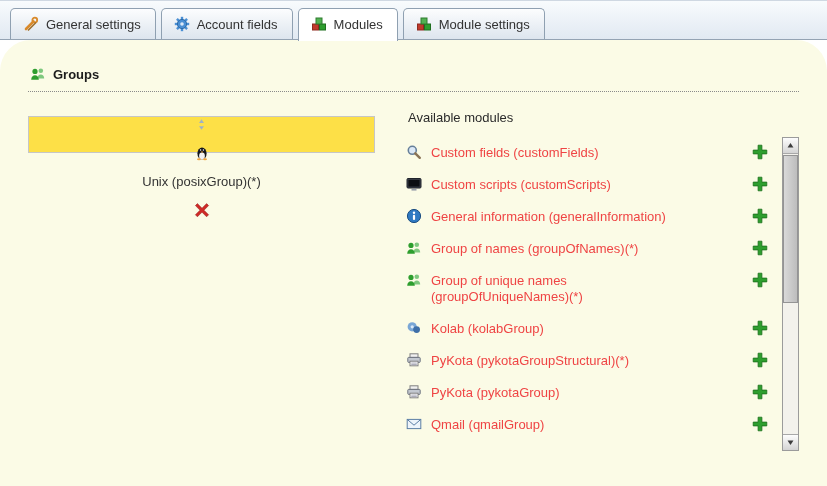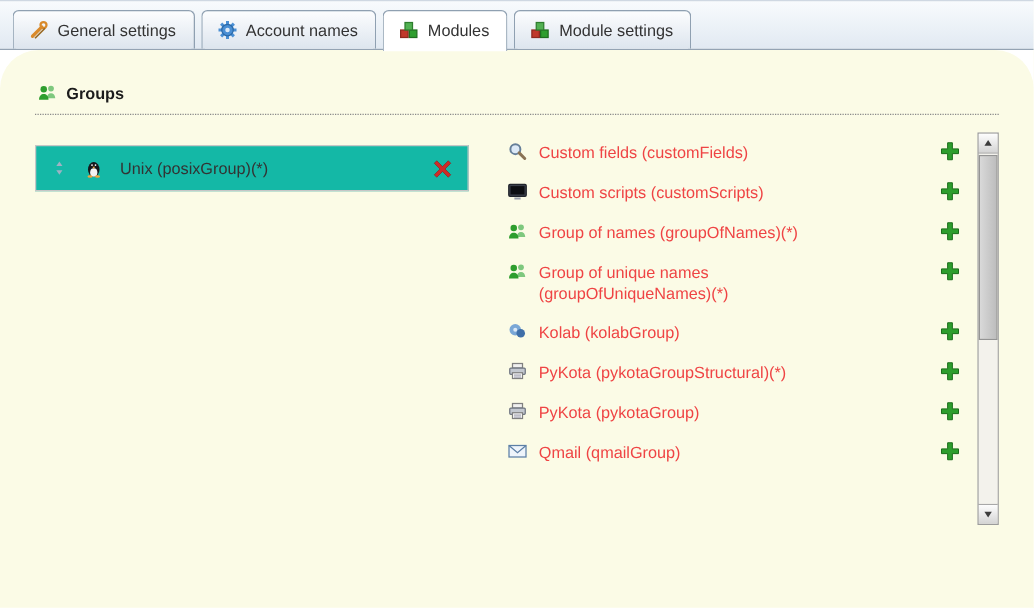--- a/index.html
+++ b/index.html
@@ -64,27 +64,28 @@
   .columns { display: flex; margin-top: 18px; }
   .col-left { width: 362px; flex: 0 0 auto; }
   .col-right { flex: 1; margin-left: 16px; min-width: 0; }
   .col-head { color: #2a2a2a; margin-bottom: 16px; padding-left: 2px; }
 
   
   .sel-row {
     display: flex;
     align-items: center;
     gap: 13px;
-    background: #14b8a6;
+    background: #fde047;
     border: 1px solid #c6c6c6;
     height: 37px;
     width: 347px;
     padding: 0 12px;
     margin-top: 6px;
     cursor: move;
+    flex-direction: column;
   }
   .sel-row .drag { width: 13px; height: 15px; cursor: grab; }
   .sel-label { flex: 1; color: #333; }
   .sel-row .x { width: 16px; height: 16px; cursor: pointer; }
 
   
   .avail-body { display: flex; margin-top: -4px; }
   .avail-list { flex: 1; min-width: 0; display: flex; flex-direction: column; }
   .avail-row {
     display: flex;
@@ -222,21 +223,21 @@
   <div class="tab">
     <svg class="ic">
         <use href="#i-tools"></use>
       </svg>
     <span>General settings</span>
   </div>
   <div class="tab">
     <svg class="ic">
         <use href="#i-gear"></use>
       </svg>
-    <span>Account names</span>
+    <span>Account fields</span>
   </div>
   <div class="tab active">
     <svg class="ic">
         <use href="#i-modules"></use>
       </svg>
     <span>Modules</span>
   </div>
   <div class="tab">
     <svg class="ic">
         <use href="#i-modules"></use>
@@ -265,20 +266,21 @@
             <use href="#i-tux"></use>
           </svg>
         <span class="sel-label">Unix (posixGroup)(*)</span>
         <svg class="ic x">
             <use href="#i-x"></use>
           </svg>
       </div>
     </div>
 
     <div class="col-right">
+      <div class="col-head">Available modules</div>
       <div class="avail-body">
         <div class="avail-list">
 
           <div class="avail-row">
             <svg class="ic">
                 <use href="#i-magnifier"></use>
               </svg>
             <span class="avail-label">Custom fields (customFields)</span>
             <svg class="ic plus-btn">
                 <use href="#i-plus"></use>
@@ -288,20 +290,29 @@
           <div class="avail-row">
             <svg class="ic">
                 <use href="#i-screen"></use>
               </svg>
             <span class="avail-label">Custom scripts (customScripts)</span>
             <svg class="ic plus-btn">
                 <use href="#i-plus"></use>
               </svg>
           </div>
 
+          <div class="avail-row">
+            <svg class="ic">
+                <use href="#i-info"></use>
+              </svg>
+            <span class="avail-label">General information (generalInformation)</span>
+            <svg class="ic plus-btn">
+                <use href="#i-plus"></use>
+              </svg>
+          </div>
 
           <div class="avail-row">
             <svg class="ic">
                 <use href="#i-group"></use>
               </svg>
             <span class="avail-label">Group of names (groupOfNames)(*)</span>
             <svg class="ic plus-btn">
                 <use href="#i-plus"></use>
               </svg>
           </div>

